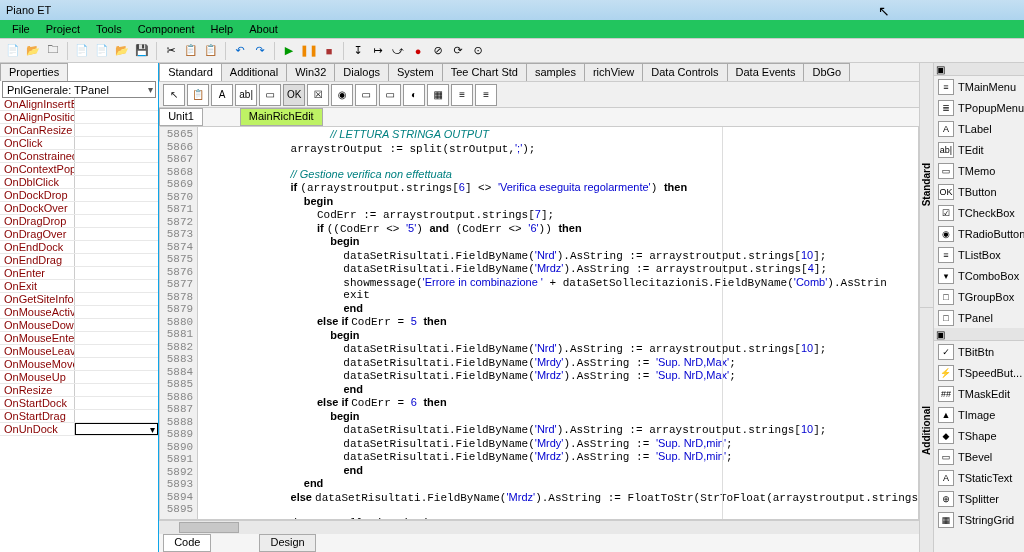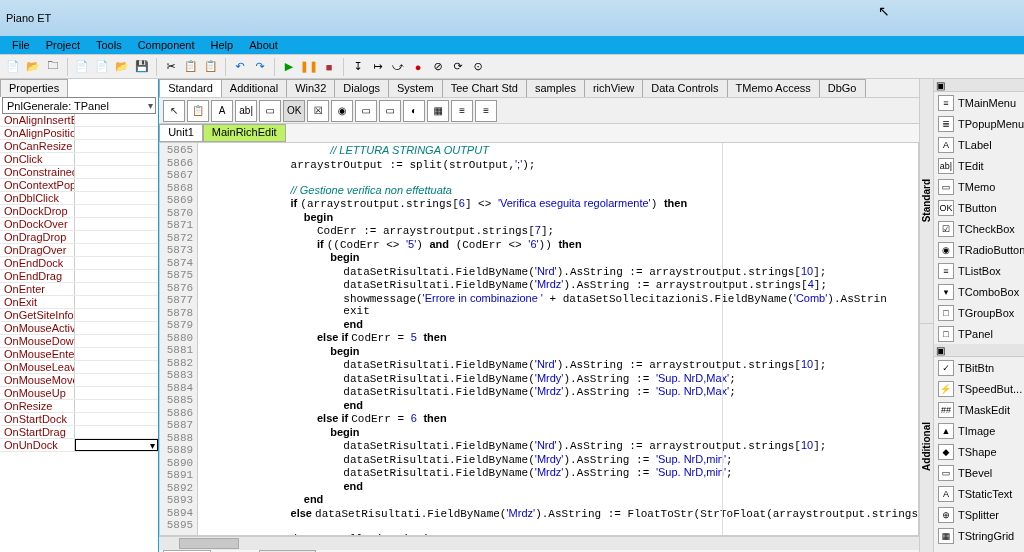--- a/index.html
+++ b/index.html
@@ -1,19 +1,19 @@
 <!DOCTYPE html>
 <html><head>
 <meta charset="utf-8">
 <style>
 * { margin: 0; padding: 0; box-sizing: border-box; font-family: Tahoma, sans-serif; font-size: 11px; }
 body { background: #fff; width: 1024px; height: 552px; overflow: hidden; position: relative; }
 
-.titlebar { height: 36px; background: linear-gradient(#c4dff2,#aed4ee); display: flex; align-items: center; padding-left: 6px; font-size: 12px; color: #000; }
-.menubar { height: 19px; background: #0ea5e9; display: flex; align-items: center; padding-left: 4px; border-bottom: 1px solid #ccc; }
+.titlebar { height: 20px; background: linear-gradient(#c4dff2,#aed4ee); display: flex; align-items: center; padding-left: 6px; font-size: 12px; color: #000; }
+.menubar { height: 19px; background: #22c55e; display: flex; align-items: center; padding-left: 4px; border-bottom: 1px solid #ccc; }
 .menubar span { padding: 2px 8px; cursor: default; }
 .toolbar { height: 24px; background: #f0f0f0; display: flex; align-items: center; padding-left: 4px; border-bottom: 1px solid #ccc; gap: 2px; }
 .tb-btn { width: 18px; height: 18px; border: 1px solid transparent; display: inline-flex; align-items: center; justify-content: center; }
 .tb-sep { width: 1px; height: 18px; background: #ccc; margin: 0 3px; }
 
 .main { display: flex; height: 489px; }
 .left-panel { width: 197px; border-right: 1px solid #0ea5e9; display: flex; flex-direction: column; }
 .prop-tabs { height: 18px; display: flex; }
 .prop-tab { padding: 2px 8px; border: 1px solid #aaa; background: #f0f0f0; border-bottom: none; font-size: 11px; }
 .prop-tab.active { background: #fff; margin-top: 32px; }
@@ -25,21 +25,21 @@
 .event-val { flex: 1; position: relative; }
 .event-row.sel .event-val { border: 1px solid #000; }
 .event-row.sel .event-val:after { content:'▾'; position:absolute; right:2px; font-size:10px; }
 
 .center { flex: 1; display: flex; flex-direction: column; background: #f5f5f5; }
 .comp-tabset { height: 19px; display: flex; background: #f0f0f0; border-bottom: 1px solid #ccc; }
 .comp-tab { padding: 2px 8px; border: 1px solid #aaa; border-bottom: none; background: #ececec; margin-right: -1px; font-size: 11px; white-space: nowrap; }
 .comp-tab.active { background: #fff; }
 .comp-bar { height: 26px; background: #f0f0f0; display: flex; align-items: center; padding-left: 4px; gap: 2px; border-bottom: 1px solid #ccc; }
 .ic { width: 22px; height: 22px; border: 1px solid #999; display: inline-flex; align-items: center; justify-content: center; font-size: 10px; background: #fff; }
-.unit-tabs { height: 18px; display: flex; background: #f5f5f5; }
+.unit-tabs { height: 18px; display: flex; background: #f5f5f5; gap: 37px; }
 .unit-tab { padding: 1px 8px; border: 1px solid #aaa; background: #bef264; font-size: 11px; }
 .unit-tab.active { background: #fff; }
 
 .editor { flex: 1; display: flex; background: #fff; overflow: hidden; position: relative; border: 1px solid #ccc; }
 .gutter { width: 38px; background: #f0f0f0; border-right: 1px solid #ccc; font-family: 'Courier New', monospace; font-size: 11px; color: #888; text-align: right; padding-right: 4px; line-height: 12.5px; padding-top: 1px; }
 .code { flex: 1; font-family: 'Courier New', monospace; font-size: 11px; line-height: 12.5px; white-space: pre; overflow: hidden; padding-top: 1px; position: relative; }
 .ruler { position: absolute; top:0; bottom:0; left: 524px; width:1px; background:#ddd; }
 .cm { color: #008080; font-style: italic; }
 .kw { font-weight: bold; color: #000; }
 .str { color: #0000d0; }
@@ -228,21 +228,21 @@
     <div class="comp-tabset" id="comptabs">
         <div class="comp-tab active">Standard</div>
         <div class="comp-tab">Additional</div>
         <div class="comp-tab">Win32</div>
         <div class="comp-tab">Dialogs</div>
         <div class="comp-tab">System</div>
         <div class="comp-tab">Tee Chart Std</div>
         <div class="comp-tab">samples</div>
         <div class="comp-tab">richView</div>
         <div class="comp-tab">Data Controls</div>
-        <div class="comp-tab">TMemo Access</div>
+        <div class="comp-tab">Data Events</div>
         <div class="comp-tab">DbGo</div>
       </div>
     <div class="comp-bar">
       <span class="ic">↖</span>
       <span class="ic">📋</span>
       <span class="ic">A</span>
       <span class="ic">ab|</span>
       <span class="ic">▭</span>
       <span class="ic" style="background:#ddd">OK</span>
       <span class="ic">☒</span>

